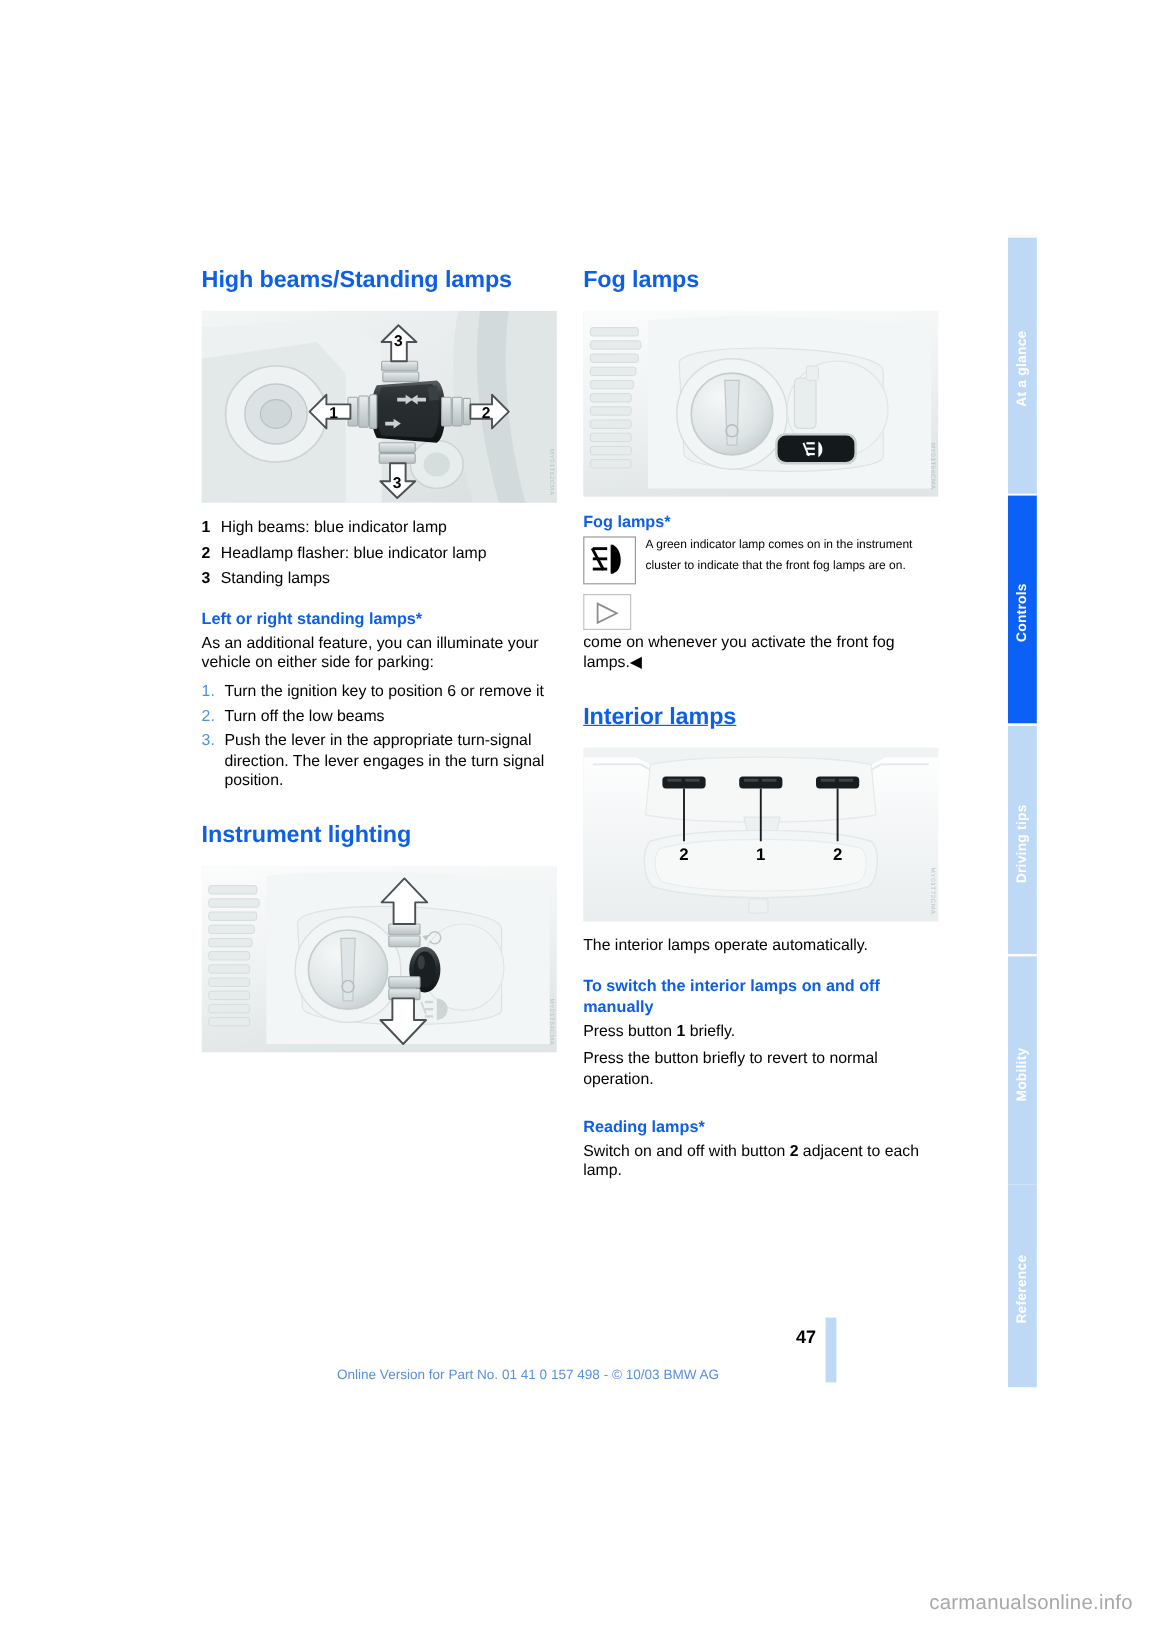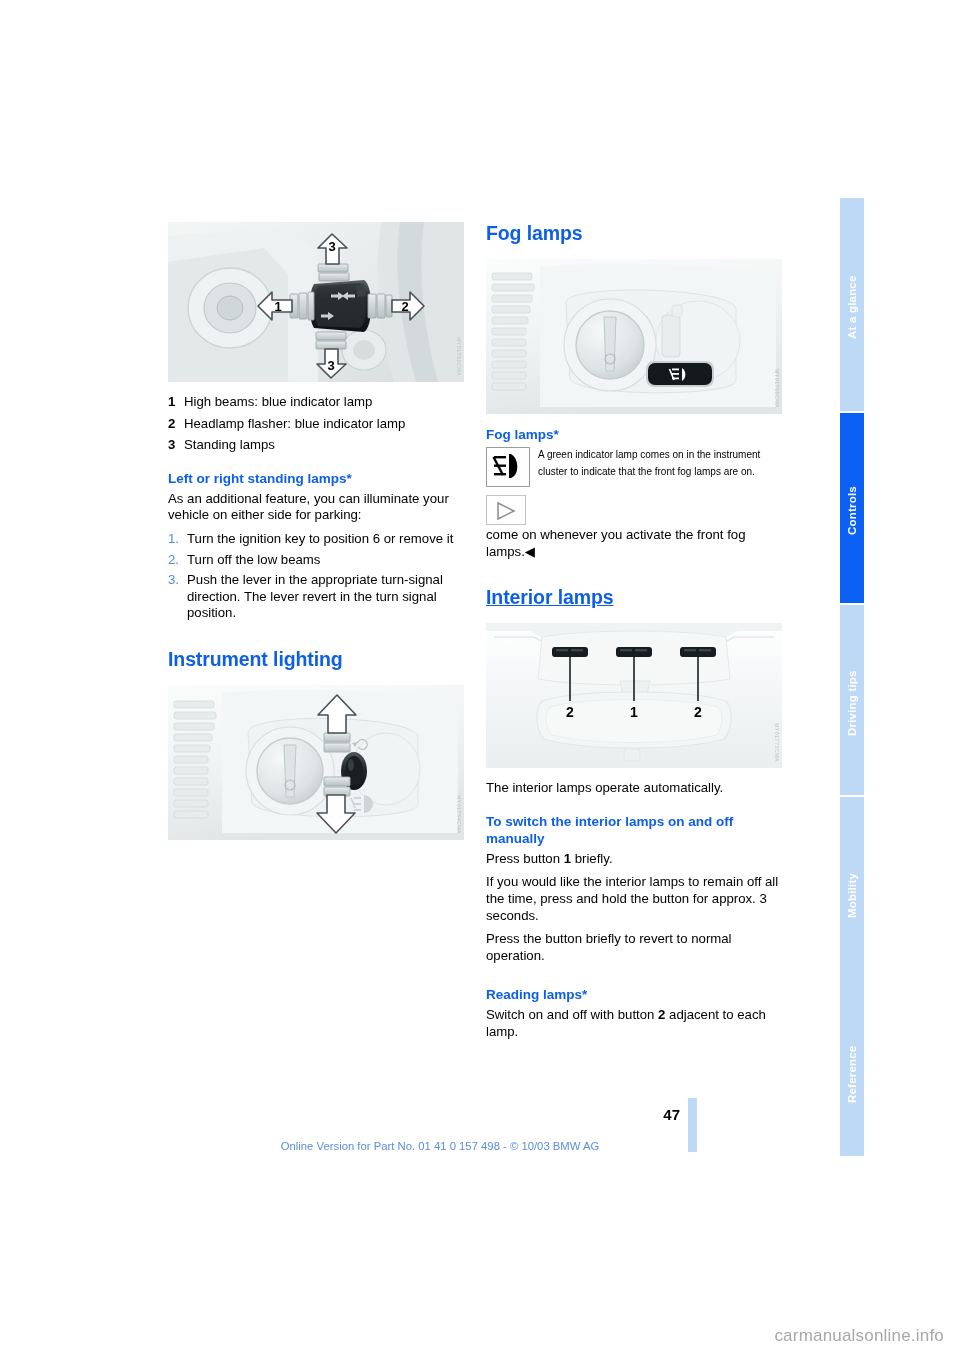--- a/index.html
+++ b/index.html
@@ -200,20 +200,21 @@
     <div class="side-tab t4">
       <span>Mobility</span>
     </div>
     <div class="side-tab t5">
       <span>Reference</span>
     </div>
   </div>
 
   <div class="col col-left">
 
+    <h1 class="sect">High beams/Standing lamps</h1>
 
     <div class="figure" style="height:160px;">
       <svg width="296" height="160" viewBox="0 0 296 160">
         <defs>
           <linearGradient id="dashg" x1="0" y1="0" x2="1" y2="1">
             <stop offset="0%" stop-color="#f4f6f6"></stop>
             <stop offset="55%" stop-color="#e6eaea"></stop>
             <stop offset="100%" stop-color="#d6dcdc"></stop>
           </linearGradient>
           <linearGradient id="stalkg" x1="0" y1="0" x2="0" y2="1">
@@ -316,21 +317,21 @@
       <div class="step">
         <span class="mk">1.</span>
         <span class="txt">Turn the ignition key to position 6 or remove it</span>
       </div>
       <div class="step">
         <span class="mk">2.</span>
         <span class="txt">Turn off the low beams</span>
       </div>
       <div class="step">
         <span class="mk">3.</span>
-        <span class="txt">Push the lever in the appropriate turn-signal direction. The lever revert in the turn signal position.</span>
+        <span class="txt">Push the lever in the appropriate turn-signal direction. The lever engages in the turn signal position.</span>
       </div>
     </div>
 
     <h1 class="sect" style="margin-top:26px;">Instrument lighting</h1>
 
     <div class="figure" style="height:155px;">
       <svg width="296" height="155" viewBox="0 0 296 155">
         <defs>
           <linearGradient id="panelg" x1="0" y1="0" x2="0.3" y2="1">
             <stop offset="0%" stop-color="#fbfcfc"></stop>
@@ -537,21 +538,20 @@
       </svg>
       <div class="code">MY01T72CMA</div>
     </div>
 
     <p class="body">The interior lamps operate automatically.</p>
 
     <h2 class="sub">To switch the interior lamps on and off manually</h2>
 
     <p class="body"><span>Press button </span><b>1</b><span> briefly.</span></p>
 
-    <p class="body">If you would like the interior lamps to remain off all the time, press and hold the button for approx. 3 seconds.</p>
 
     <p class="body">Press the button briefly to revert to normal operation.</p>
 
     <h2 class="sub" style="margin-top:22px;">Reading lamps*</h2>
 
     <p class="body"><span>Switch on and off with button </span><b>2</b><span> adjacent to each lamp.</span></p>
   </div>
 
   <div class="pagenum">47</div>
   <div class="footmark"></div>

